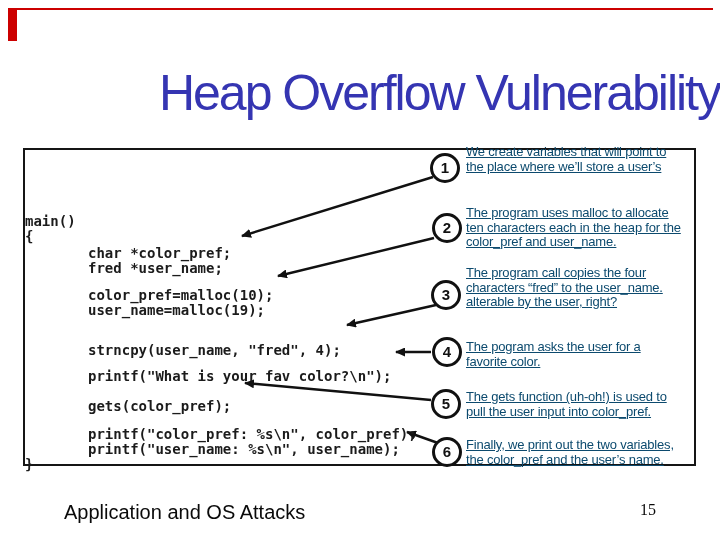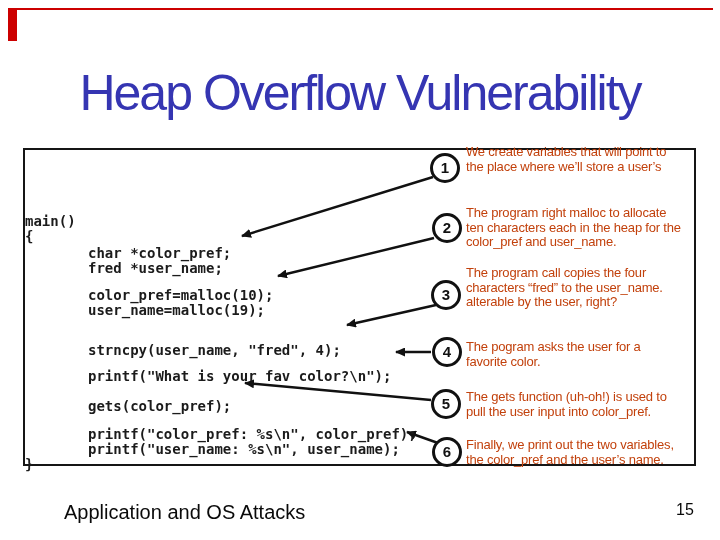--- a/index.html
+++ b/index.html
@@ -4,46 +4,46 @@
 <style>
   html,body{margin:0;padding:0;}
   body{width:720px;height:540px;position:relative;background:#ffffff;overflow:hidden;
        font-family:"Liberation Sans", sans-serif;}
 
   
   .red-hline{position:absolute;left:13px;top:8px;width:700px;height:2px;background:#cc0000;}
   .red-vbar{position:absolute;left:8px;top:8px;width:9px;height:33px;background:#cc0000;}
 
   
-  .title{position:absolute;left:0;right:0;top:64px;text-align:center;
+  .title{position:absolute;left:0;right:0;top:64px;text-align:right;
          font-size:50px;line-height:58px;letter-spacing:-2px;color:#3535b2;font-weight:400;}
 
   
   .figure-box{position:absolute;left:23px;top:148px;width:669px;height:314px;
               border:2px solid #151515;background:#ffffff;}
 
   
   .code{position:absolute;font-family:"DejaVu Sans Mono", monospace;
         font-size:14px;line-height:15px;font-weight:700;color:#1b1b1b;white-space:pre;margin-top:25px;}
 
   
   .arrows{position:absolute;left:0;top:0;width:720px;height:540px;pointer-events:none;}
 
   
   .circ{position:absolute;width:24px;height:24px;border:3px solid #111111;border-radius:50%;
         background:#ffffff;text-align:center;}
   .circ span{font-size:15px;line-height:24px;font-weight:700;color:#111111;}
 
   
   .ann{position:absolute;left:466px;width:238px;font-size:13px;line-height:14.5px;
-       color:#c2410c;letter-spacing:-0.2px;}
+       color:#0c4a6e;letter-spacing:-0.2px;text-decoration:underline;}
 
   
   .footer-left{position:absolute;left:64px;top:501px;font-size:20px;color:#0a0a0a;}
-  .page-num{position:absolute;left:676px;top:501px;font-size:16px;color:#0a0a0a;}
+  .page-num{position:absolute;left:640px;top:501px;font-size:16px;color:#0a0a0a;font-family:Liberation Serif, serif;}
 </style>
 </head>
 <body>
 
 <div class="red-hline"></div>
 <div class="red-vbar"></div>
 
 <div class="title">Heap Overflow Vulnerability</div>
 
 <div class="figure-box"></div>
@@ -80,21 +80,21 @@
 <div class="circ" style="left:431px;top:280px"><span>3</span></div>
 <div class="circ" style="left:432px;top:337px"><span>4</span></div>
 <div class="circ" style="left:431px;top:389px"><span>5</span></div>
 <div class="circ" style="left:432px;top:437px"><span>6</span></div>
 
 <div class="ann" style="top:145px">
   <div>We create variables that will point to</div>
   <div>the place where we’ll store a user’s</div>
 </div>
 <div class="ann" style="top:206px">
-  <div>The program right malloc to allocate</div>
+  <div>The program uses malloc to allocate</div>
   <div>ten characters each in the heap for the</div>
   <div>color_pref and user_name.</div>
 </div>
 <div class="ann" style="top:266px">
   <div>The program call copies the four</div>
   <div>characters “fred”  to the user_name.</div>
   <div>alterable by the user, right?</div>
 </div>
 <div class="ann" style="top:340px">
   <div>The pogram asks the user for a</div>

